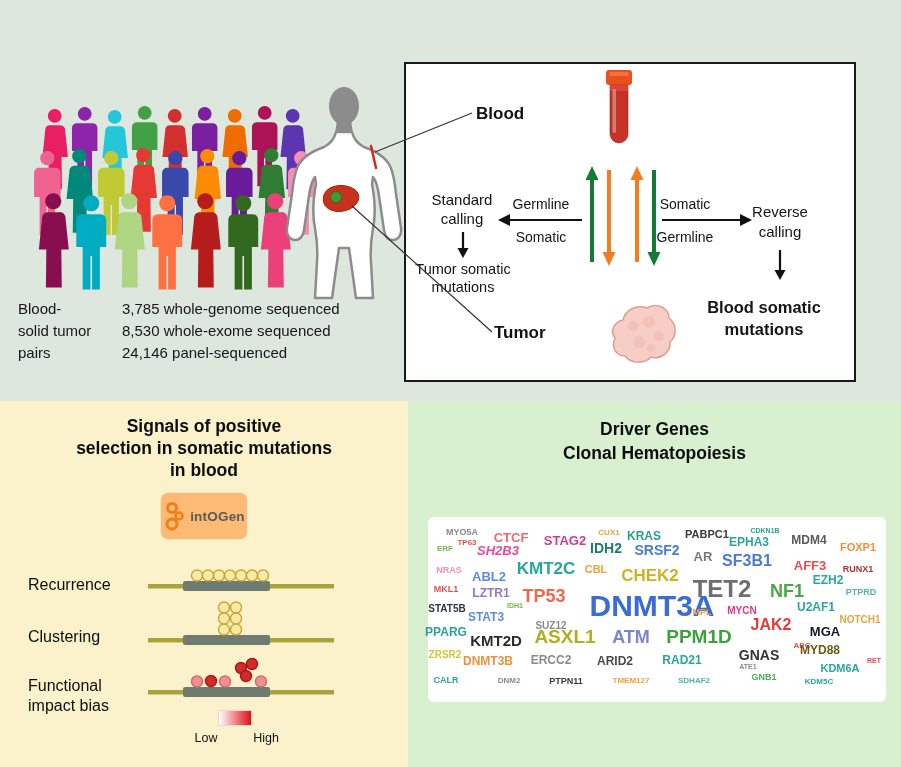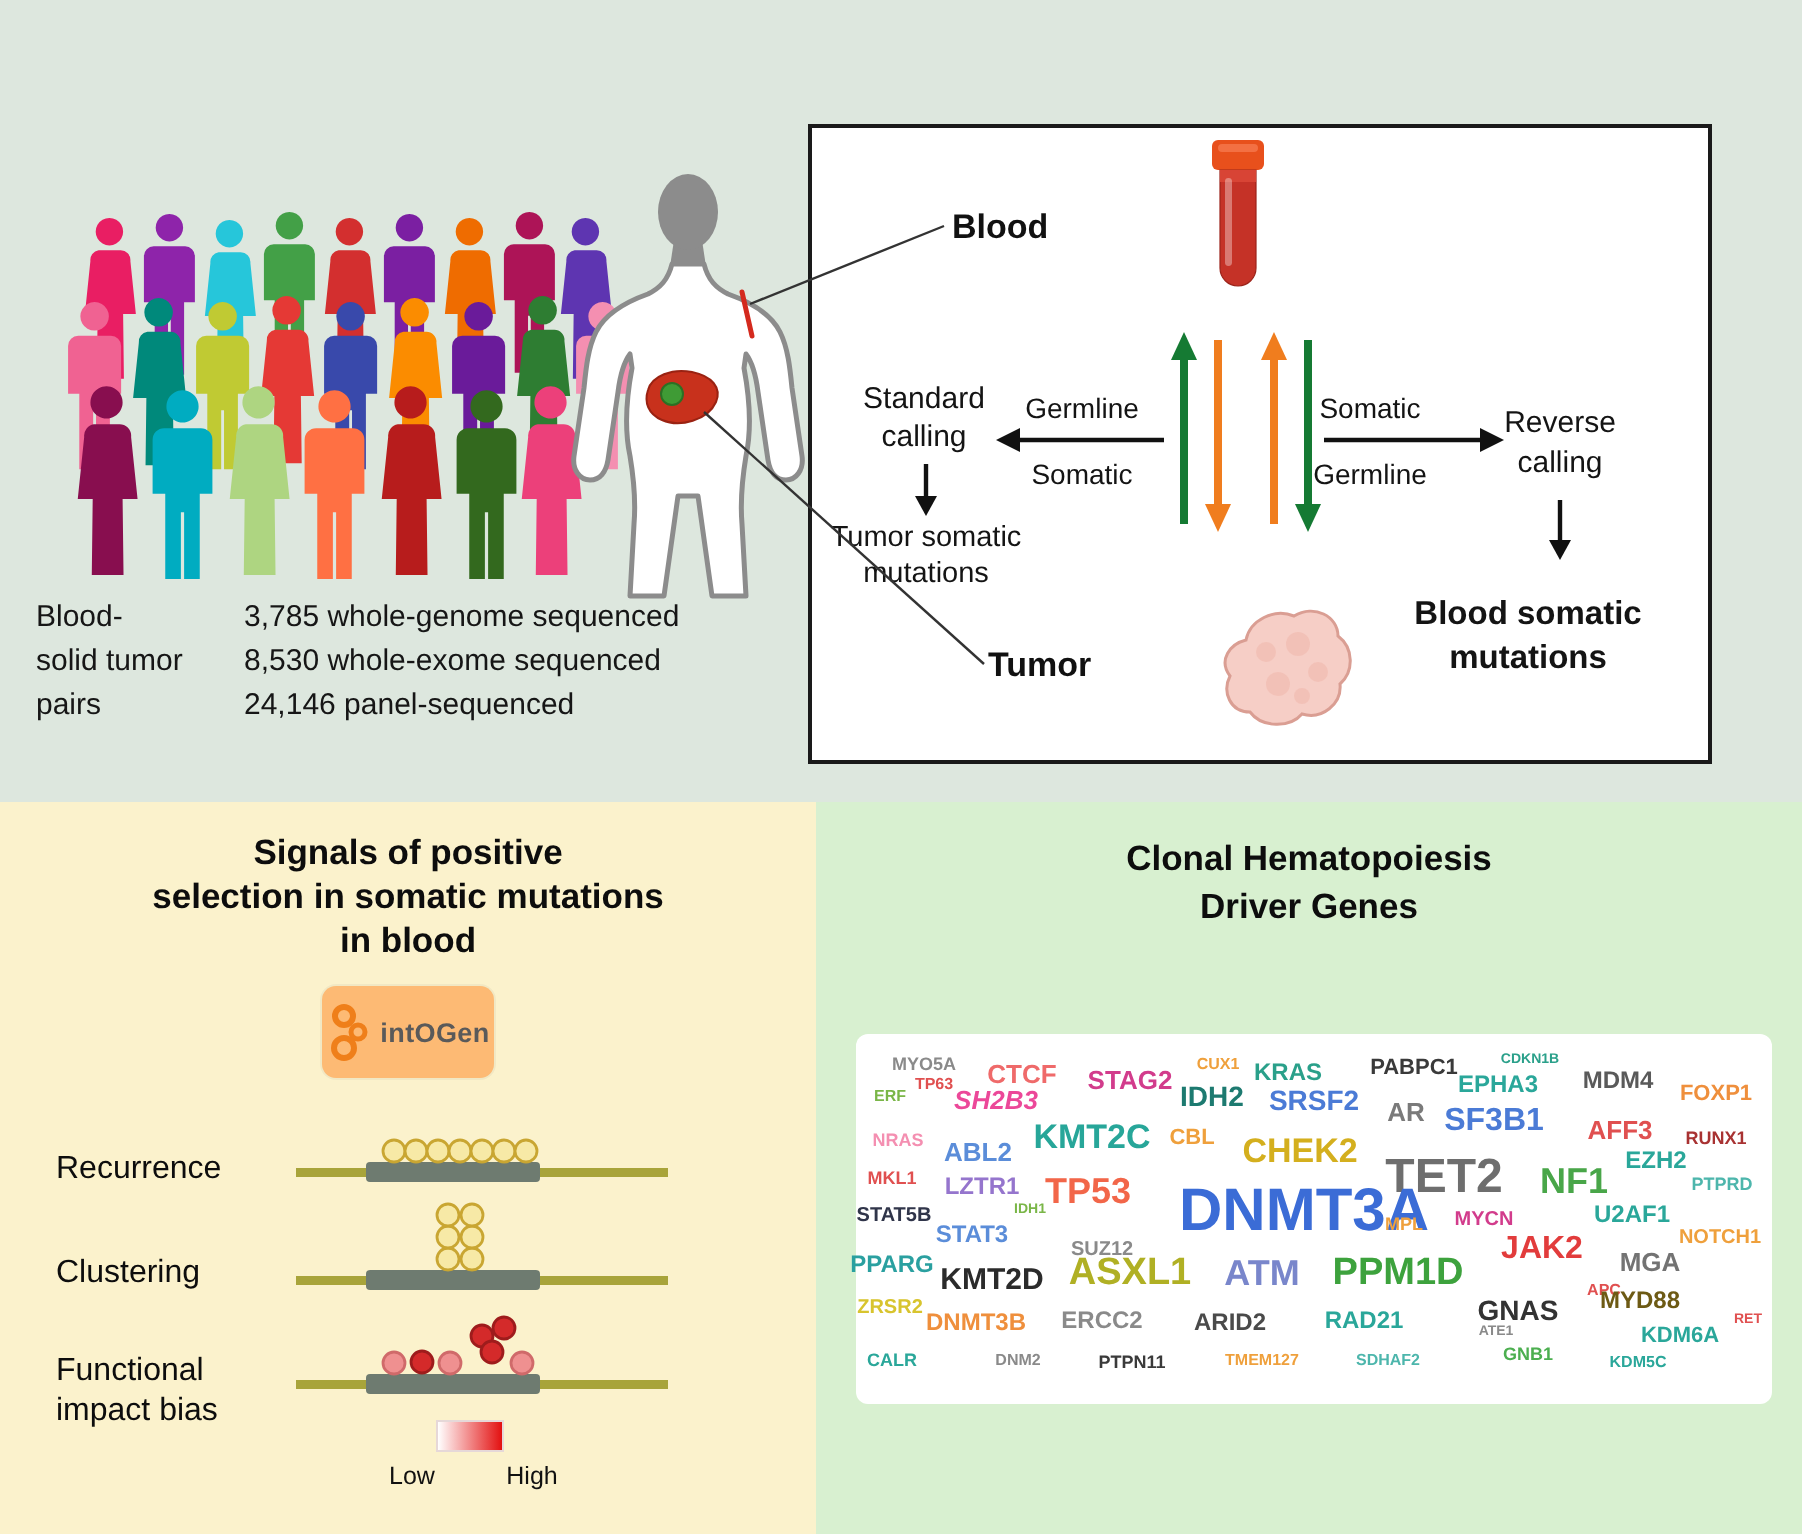--- a/index.html
+++ b/index.html
@@ -256,22 +256,22 @@
       </g>
     </svg>
 
     <div class="grad-bar"></div>
     <div class="grad-label" style="left:188px;width:36px">Low</div>
     <div class="grad-label" style="left:248px;width:36px">High</div>
   </section>
 
   <section class="br-panel">
     <div class="br-title">
+      <div>Driver Genes</div>
       <div>Clonal Hematopoiesis</div>
-      <div>Driver Genes</div>
     </div>
     <div class="cloud-box" id="gene-cloud">
         <span class="gene" style="left: 34px; top: 15px; font-size: 9px; color: rgb(138, 138, 138);">MYO5A</span>
         <span class="gene" style="left: 83px; top: 20px; font-size: 13px; color: rgb(239, 106, 106);">CTCF</span>
         <span class="gene" style="left: 137px; top: 23px; font-size: 13px; color: rgb(210, 60, 140);">STAG2</span>
         <span class="gene" style="left: 181px; top: 15px; font-size: 8px; color: rgb(239, 160, 60);">CUX1</span>
         <span class="gene" style="left: 216px; top: 19px; font-size: 12px; color: rgb(42, 160, 138);">KRAS</span>
         <span class="gene" style="left: 279px; top: 17px; font-size: 11px; color: rgb(58, 58, 58);">PABPC1</span>
         <span class="gene" style="left: 337px; top: 13px; font-size: 7px; color: rgb(42, 160, 138);">CDKN1B</span>
         <span class="gene" style="left: 17px; top: 31px; font-size: 8px; color: rgb(122, 182, 72);">ERF</span>
@@ -306,21 +306,21 @@
         <span class="gene" style="left: 274px; top: 95px; font-size: 9px; color: rgb(239, 160, 60);">MPL</span>
         <span class="gene" style="left: 314px; top: 93px; font-size: 10px; color: rgb(210, 60, 140);">MYCN</span>
         <span class="gene" style="left: 388px; top: 90px; font-size: 12px; color: rgb(42, 167, 154);">U2AF1</span>
         <span class="gene" style="left: 432px; top: 102px; font-size: 10px; color: rgb(239, 160, 60);">NOTCH1</span>
         <span class="gene" style="left: 343px; top: 108px; font-size: 16px; color: rgb(226, 60, 60);">JAK2</span>
         <span class="gene" style="left: 18px; top: 115px; font-size: 12px; color: rgb(42, 160, 160);">PPARG</span>
         <span class="gene" style="left: 68px; top: 123px; font-size: 15px; color: rgb(43, 43, 43);">KMT2D</span>
         <span class="gene" style="left: 137px; top: 120px; font-size: 19px; color: rgb(176, 176, 36);">ASXL1</span>
         <span class="gene" style="left: 203px; top: 120px; font-size: 18px; color: rgb(121, 134, 203);">ATM</span>
         <span class="gene" style="left: 271px; top: 120px; font-size: 19px; color: rgb(61, 162, 61);">PPM1D</span>
-        <span class="gene" style="left: 397px; top: 114px; font-size: 13px; color: #737373; text-align: center;">MGA</span>
+        <span class="gene" style="left: 397px; top: 114px; font-size: 13px; color: #0f172a; text-align: center;">MGA</span>
         <span class="gene" style="left: 374px; top: 128px; font-size: 8px; color: rgb(224, 80, 80);">APC</span>
         <span class="gene" style="left: 17px; top: 137px; font-size: 10px; color: rgb(216, 196, 46);">ZRSR2</span>
         <span class="gene" style="left: 60px; top: 144px; font-size: 12px; color: rgb(239, 143, 60);">DNMT3B</span>
         <span class="gene" style="left: 123px; top: 143px; font-size: 12px; color: rgb(138, 138, 138);">ERCC2</span>
         <span class="gene" style="left: 187px; top: 144px; font-size: 12px; color: rgb(74, 74, 74);">ARID2</span>
         <span class="gene" style="left: 254px; top: 143px; font-size: 12px; color: rgb(42, 167, 154);">RAD21</span>
         <span class="gene" style="left: 331px; top: 138px; font-size: 14px; color: rgb(51, 51, 51);">GNAS</span>
         <span class="gene" style="left: 392px; top: 133px; font-size: 12px; color: rgb(109, 90, 20);">MYD88</span>
         <span class="gene" style="left: 320px; top: 149px; font-size: 7px; color: rgb(138, 138, 138);">ATE1</span>
         <span class="gene" style="left: 446px; top: 143px; font-size: 7px; color: rgb(224, 80, 80);">RET</span>

